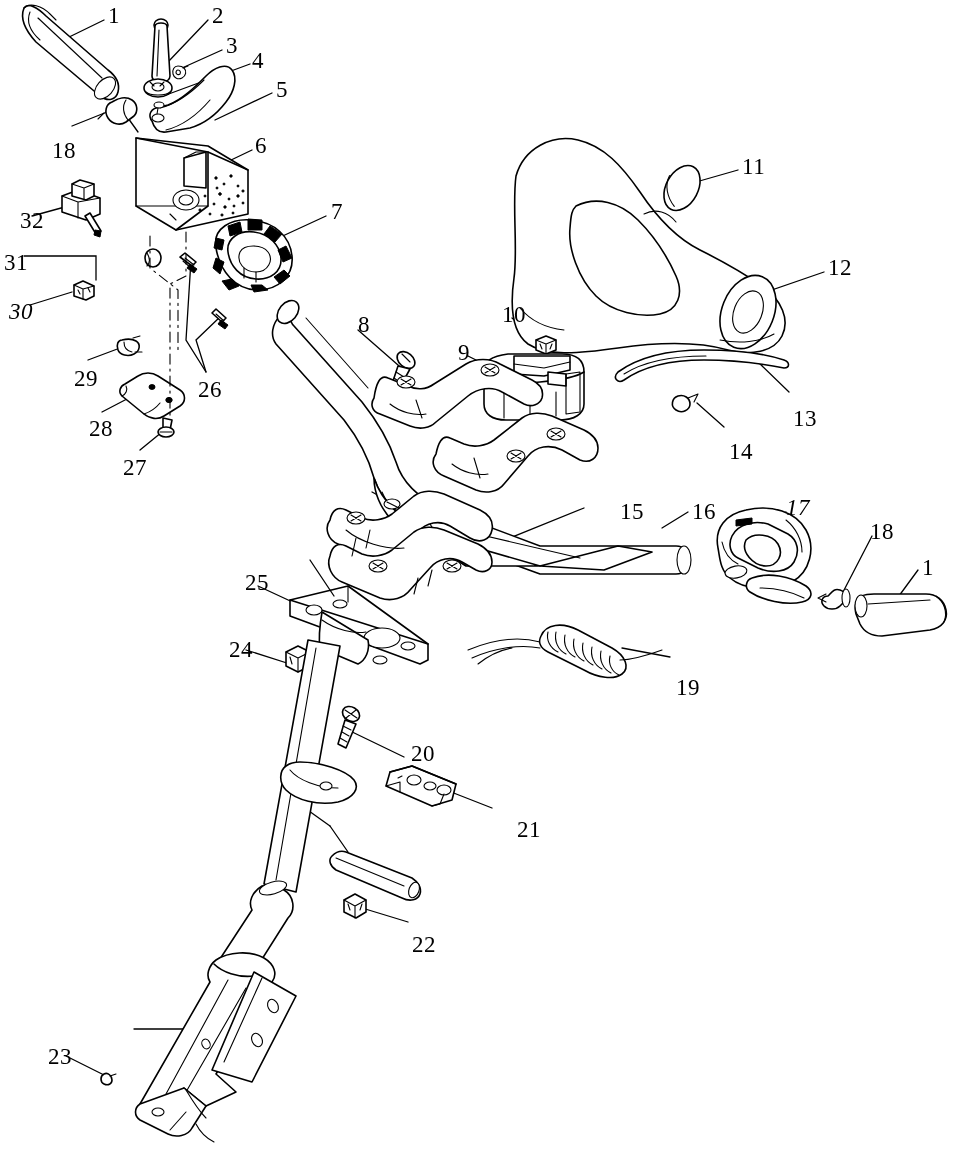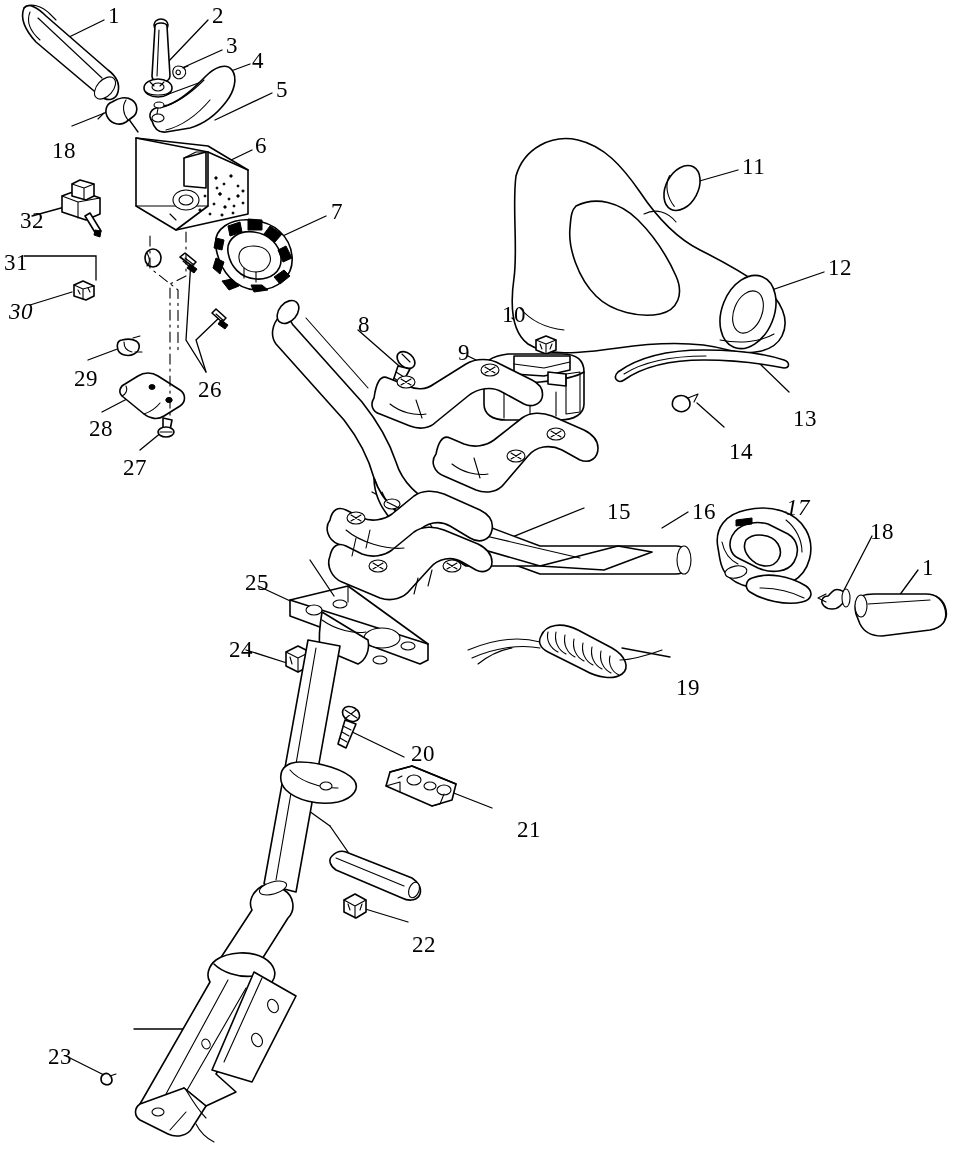--- a/index.html
+++ b/index.html
@@ -545,21 +545,21 @@
   <div class="callout-label" style="left:276px; top:78px;">5</div>
   <div class="callout-label" style="left:255px; top:134px;">6</div>
   <div class="callout-label" style="left:331px; top:200px;">7</div>
   <div class="callout-label" style="left:358px; top:313px;">8</div>
   <div class="callout-label" style="left:458px; top:341px;">9</div>
   <div class="callout-label" style="left:502px; top:303px;">10</div>
   <div class="callout-label" style="left:742px; top:155px;">11</div>
   <div class="callout-label" style="left:828px; top:256px;">12</div>
   <div class="callout-label" style="left:793px; top:407px;">13</div>
   <div class="callout-label" style="left:729px; top:440px;">14</div>
-  <div class="callout-label" style="left:607px; top:500px;">15</div>
+  <div class="callout-label" style="left:620px; top:500px;">15</div>
   <div class="callout-label" style="left:692px; top:500px;">16</div>
   <div class="callout-label" style="left:786px; top:496px;font-style:italic;">17</div>
   <div class="callout-label" style="left:870px; top:520px;">18</div>
   <div class="callout-label" style="left:922px; top:556px;">1</div>
   <div class="callout-label" style="left:676px; top:648px;margin-top:28px;">19</div>
   <div class="callout-label" style="left:411px; top:742px;">20</div>
   <div class="callout-label" style="left:497px; top:818px;margin-left:20px;">21</div>
   <div class="callout-label" style="left:412px; top:933px;">22</div>
   <div class="callout-label" style="left:48px; top:1045px;">23</div>
   <div class="callout-label" style="left:229px; top:638px;">24</div>

